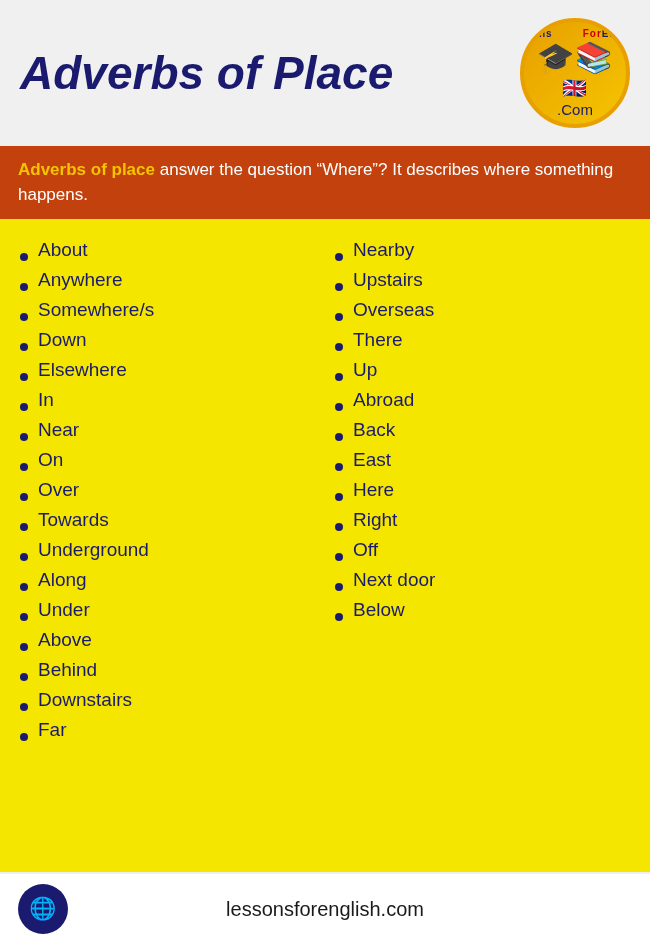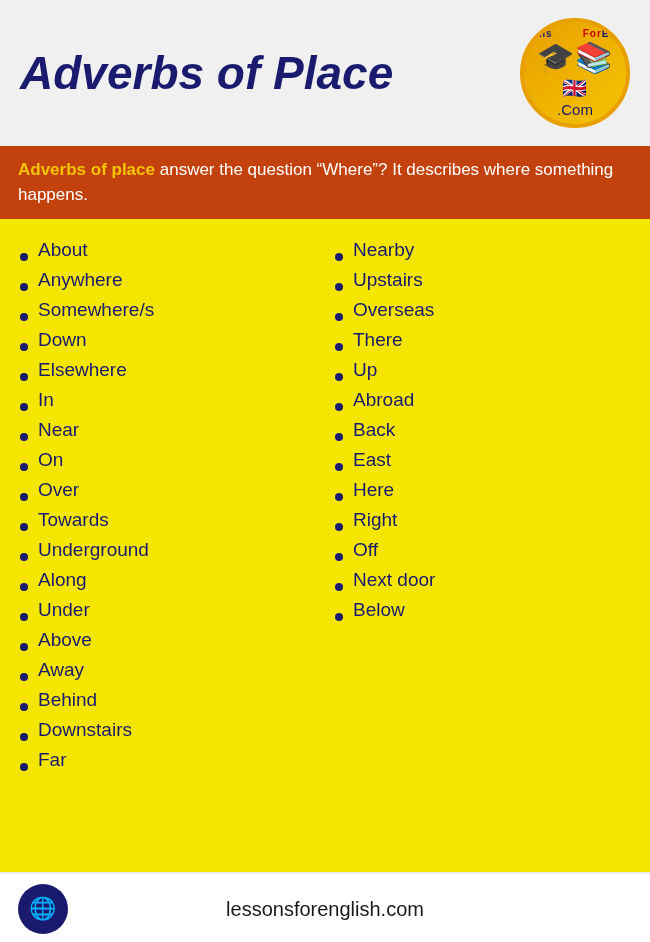--- a/index.html
+++ b/index.html
@@ -202,24 +202,20 @@
       <div class="list-item">
         <span class="bullet"></span>
         <span>Under</span>
       </div>
       <div class="list-item">
         <span class="bullet"></span>
         <span>Above</span>
       </div>
       <div class="list-item">
         <span class="bullet"></span>
-        <span>Away</span>
-      </div>
-      <div class="list-item">
-        <span class="bullet"></span>
         <span>Behind</span>
       </div>
       <div class="list-item">
         <span class="bullet"></span>
         <span>Downstairs</span>
       </div>
       <div class="list-item">
         <span class="bullet"></span>
         <span>Far</span>
       </div>

